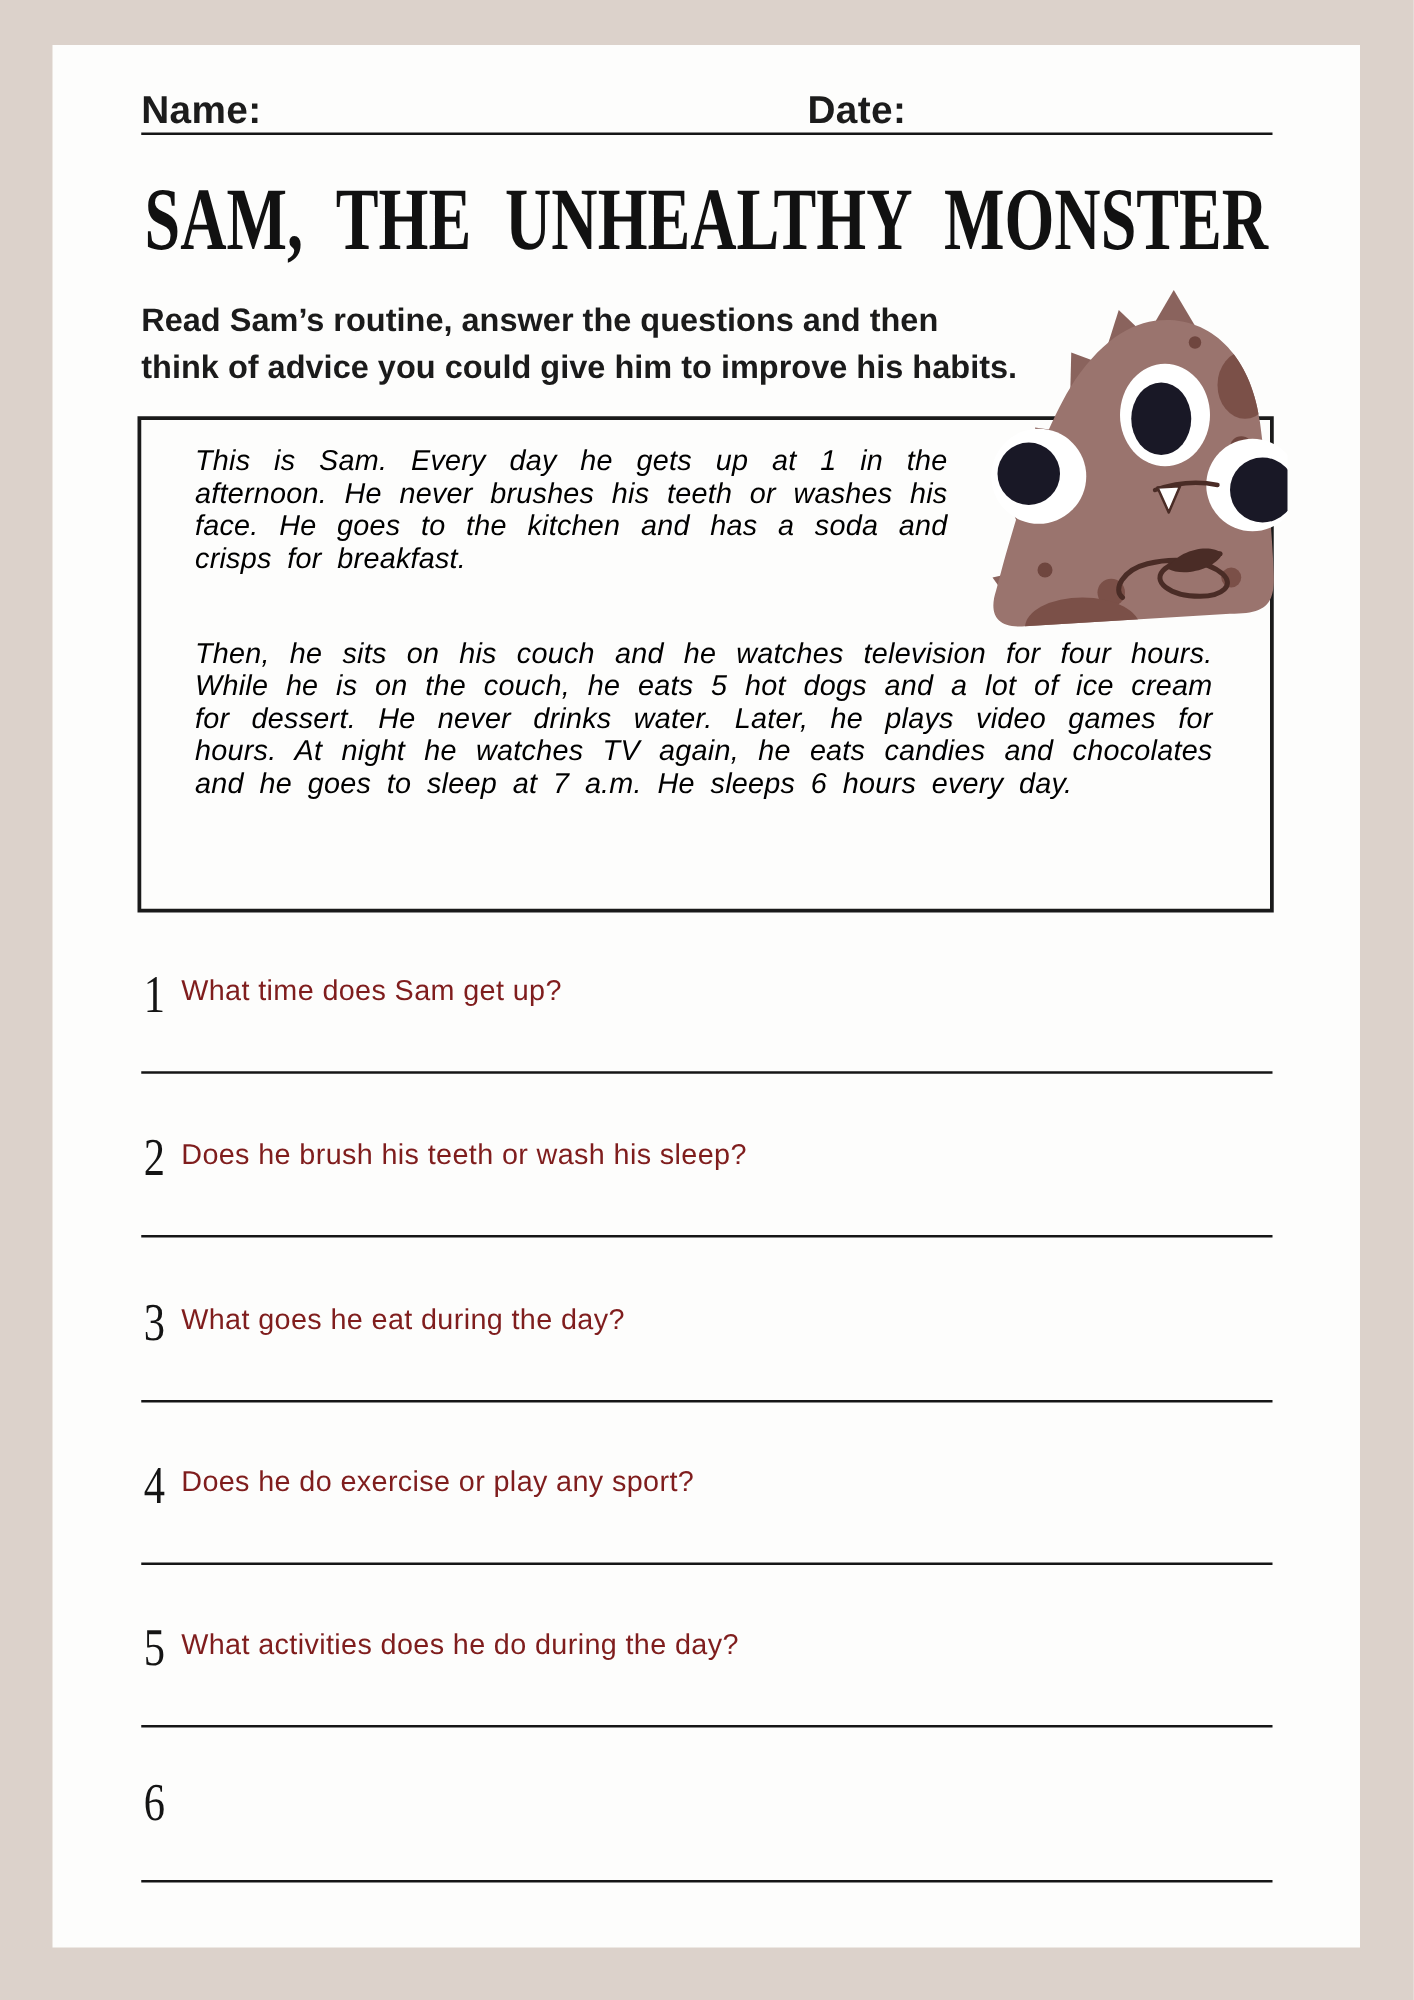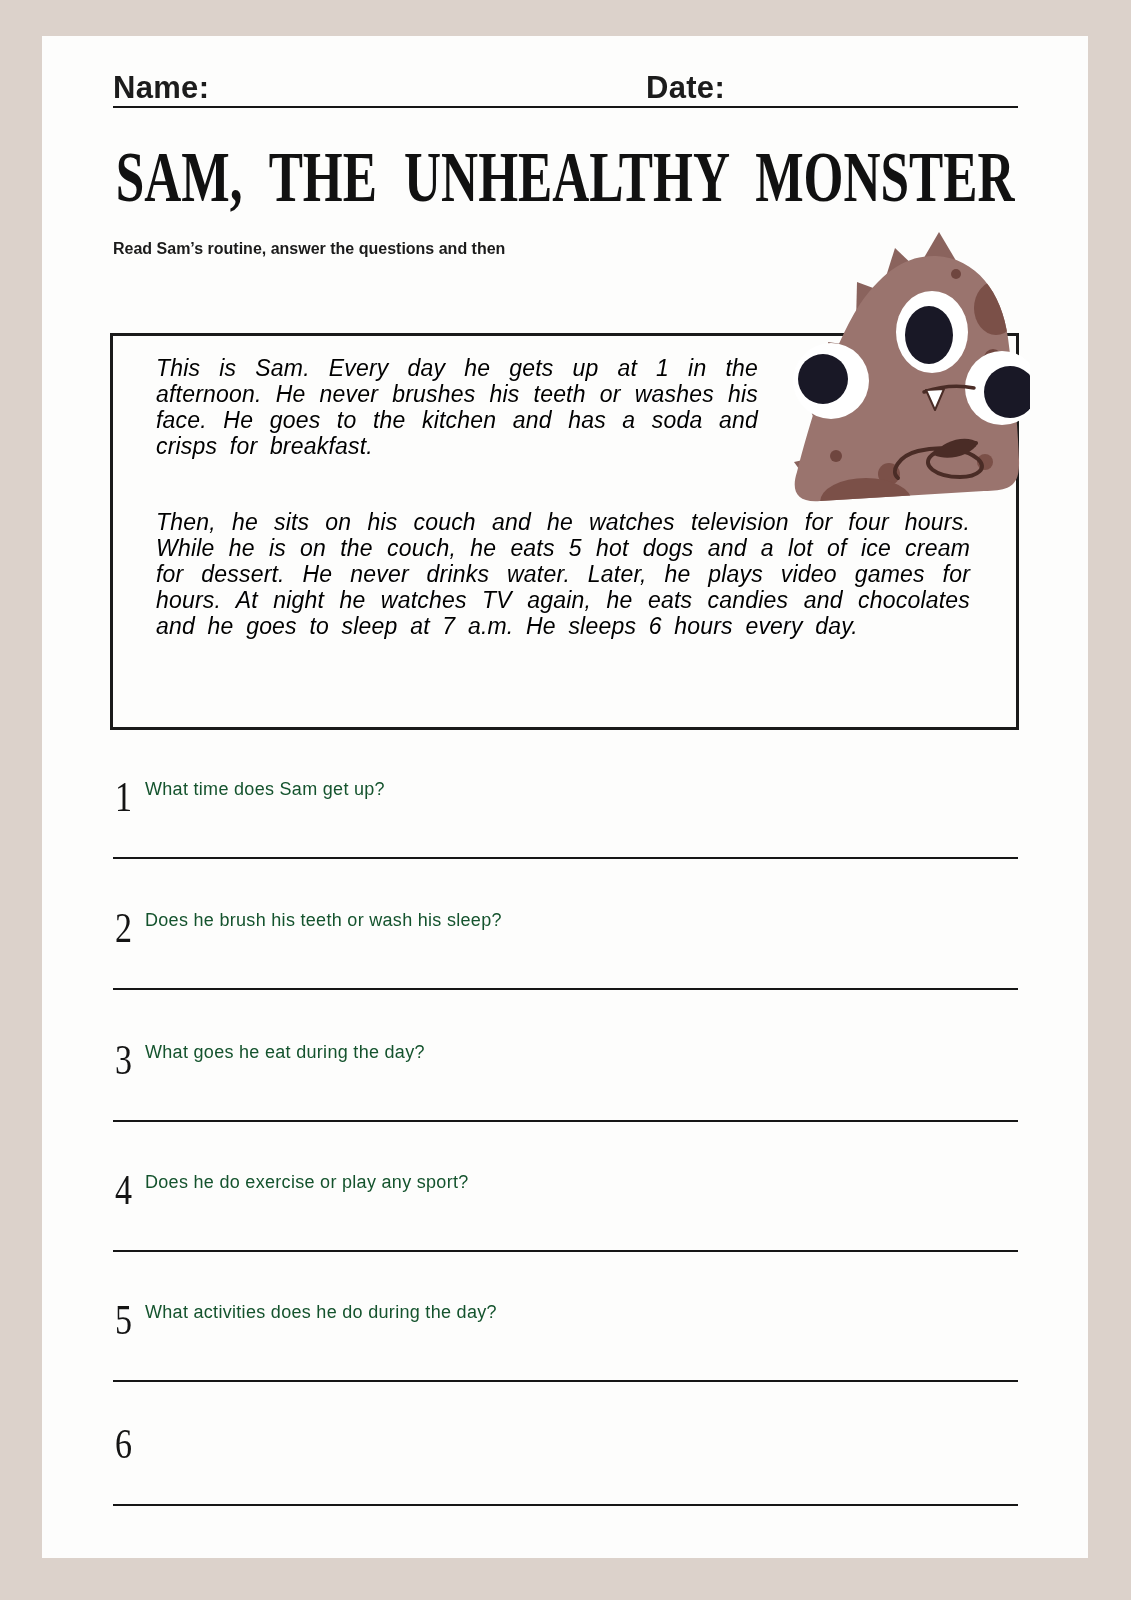--- a/index.html
+++ b/index.html
@@ -12,64 +12,65 @@
   html,body{width:1131px;height:1600px;}
   body{font-family:"Liberation Sans", sans-serif;color:var(--ink);}
   .frame{position:absolute;left:0;top:0;width:1131px;height:1600px;background:var(--frame);}
   .page{position:absolute;left:42px;top:36px;width:1046px;height:1522px;background:var(--paper);}
 
   .header-row{position:absolute;left:71px;top:34px;width:905px;height:30px;
     font-size:31px;font-weight:600;letter-spacing:.3px;}
   .date-label{position:absolute;left:533px;top:0;}
   .header-underline{position:absolute;left:71px;top:70px;width:905px;border-top:2px solid var(--line);}
 
-  .title-wrap{position:absolute;left:71px;top:98px;width:905px;height:86px;
-    display:flex;align-items:center;justify-content:center;overflow:visible;}
+  .title-wrap{position:absolute;left:71px;top:112px;width:905px;height:86px;
+    display:flex;justify-content:center;overflow:visible;}
   .title{font-family:"Liberation Serif", serif;font-weight:700;font-size:54px;
     letter-spacing:0px;word-spacing:15px;white-space:nowrap;color:#111;
     transform:scale(.95,1.32);transform-origin:center;}
 
   .instructions{position:absolute;left:71px;top:202px;width:760px;
-    font-size:16px;font-weight:700;line-height:1.42;color:#1b1b1b;}
+    font-size:26px;font-weight:700;line-height:1.42;color:#1b1b1b;}
 
   .reading-box{position:absolute;left:68px;top:297px;width:909px;height:397px;
     border:3px solid #1a1a1a;background:transparent;}
   .passage{position:absolute;font-size:23px;line-height:26px;text-align:justify;
     color:#000000;letter-spacing:.2px;word-spacing:6px;font-style:italic;}
   .p1{left:114px;top:319px;width:602px;}
   .p2{left:114px;top:473px;width:814px;}
 
   .monster{position:absolute;left:744px;top:192px;width:244px;height:282px;z-index:5;}
 
   .question{position:absolute;left:71px;width:905px;height:96px;}
   .q-num{position:absolute;left:2px;top:-4px;font-family:"Liberation Serif", serif;
     font-size:34px;font-weight:400;display:inline-block;transform:scaleY(1.25);
     transform-origin:top;color:#141414;}
-  .q-text{position:absolute;left:32px;top:2px;font-size:18px;font-weight:500;
-    letter-spacing:.3px;color:#14532d;}
+  .q-text{position:absolute;left:32px;top:2px;font-size:23px;font-weight:500;
+    letter-spacing:.3px;color:#7f1d1d;}
   .answer-line{position:absolute;left:0;top:80px;width:905px;border-top:2.5px solid var(--line);}
 </style>
 </head>
 <body>
 
 <div class="frame">
   <div class="page">
 
     <div class="header-row">
       <span class="name-label">Name:</span>
       <span class="date-label">Date:</span>
     </div>
     <div class="header-underline"></div>
 
     <div class="title-wrap">
       <h1 class="title">SAM, THE UNHEALTHY MONSTER</h1>
     </div>
 
     <div class="instructions">
       <div>Read Sam’s routine, answer the questions and then</div>
+      <div>think of advice you could give him to improve his habits.</div>
     </div>
 
     <div class="reading-box"></div>
     <p class="passage p1">This is Sam. Every day he gets up at 1 in the afternoon. He never brushes his teeth or washes his face. He goes to the kitchen and has a soda and crisps for breakfast.</p>
     <p class="passage p2">Then, he sits on his couch and he watches television for four hours. While he is on the couch, he eats 5 hot dogs and a lot of ice cream for dessert. He never drinks water. Later, he plays video games for hours. At night he watches TV again, he eats candies and chocolates and he goes to sleep at 7 a.m. He sleeps 6 hours every day.</p>
 
     <svg class="monster" viewBox="0 0 244 282" xmlns="http://www.w3.org/2000/svg">
       <defs>
         <clipPath id="bodyClip">
           <path d="M150 28 C190 30 216 64 222 110 C228 156 232 202 233 232 C234 258 224 263 198 263 L34 273 C10 275 5 262 11 244 C22 202 44 122 74 76 C99 40 124 27 150 28 Z"></path>

